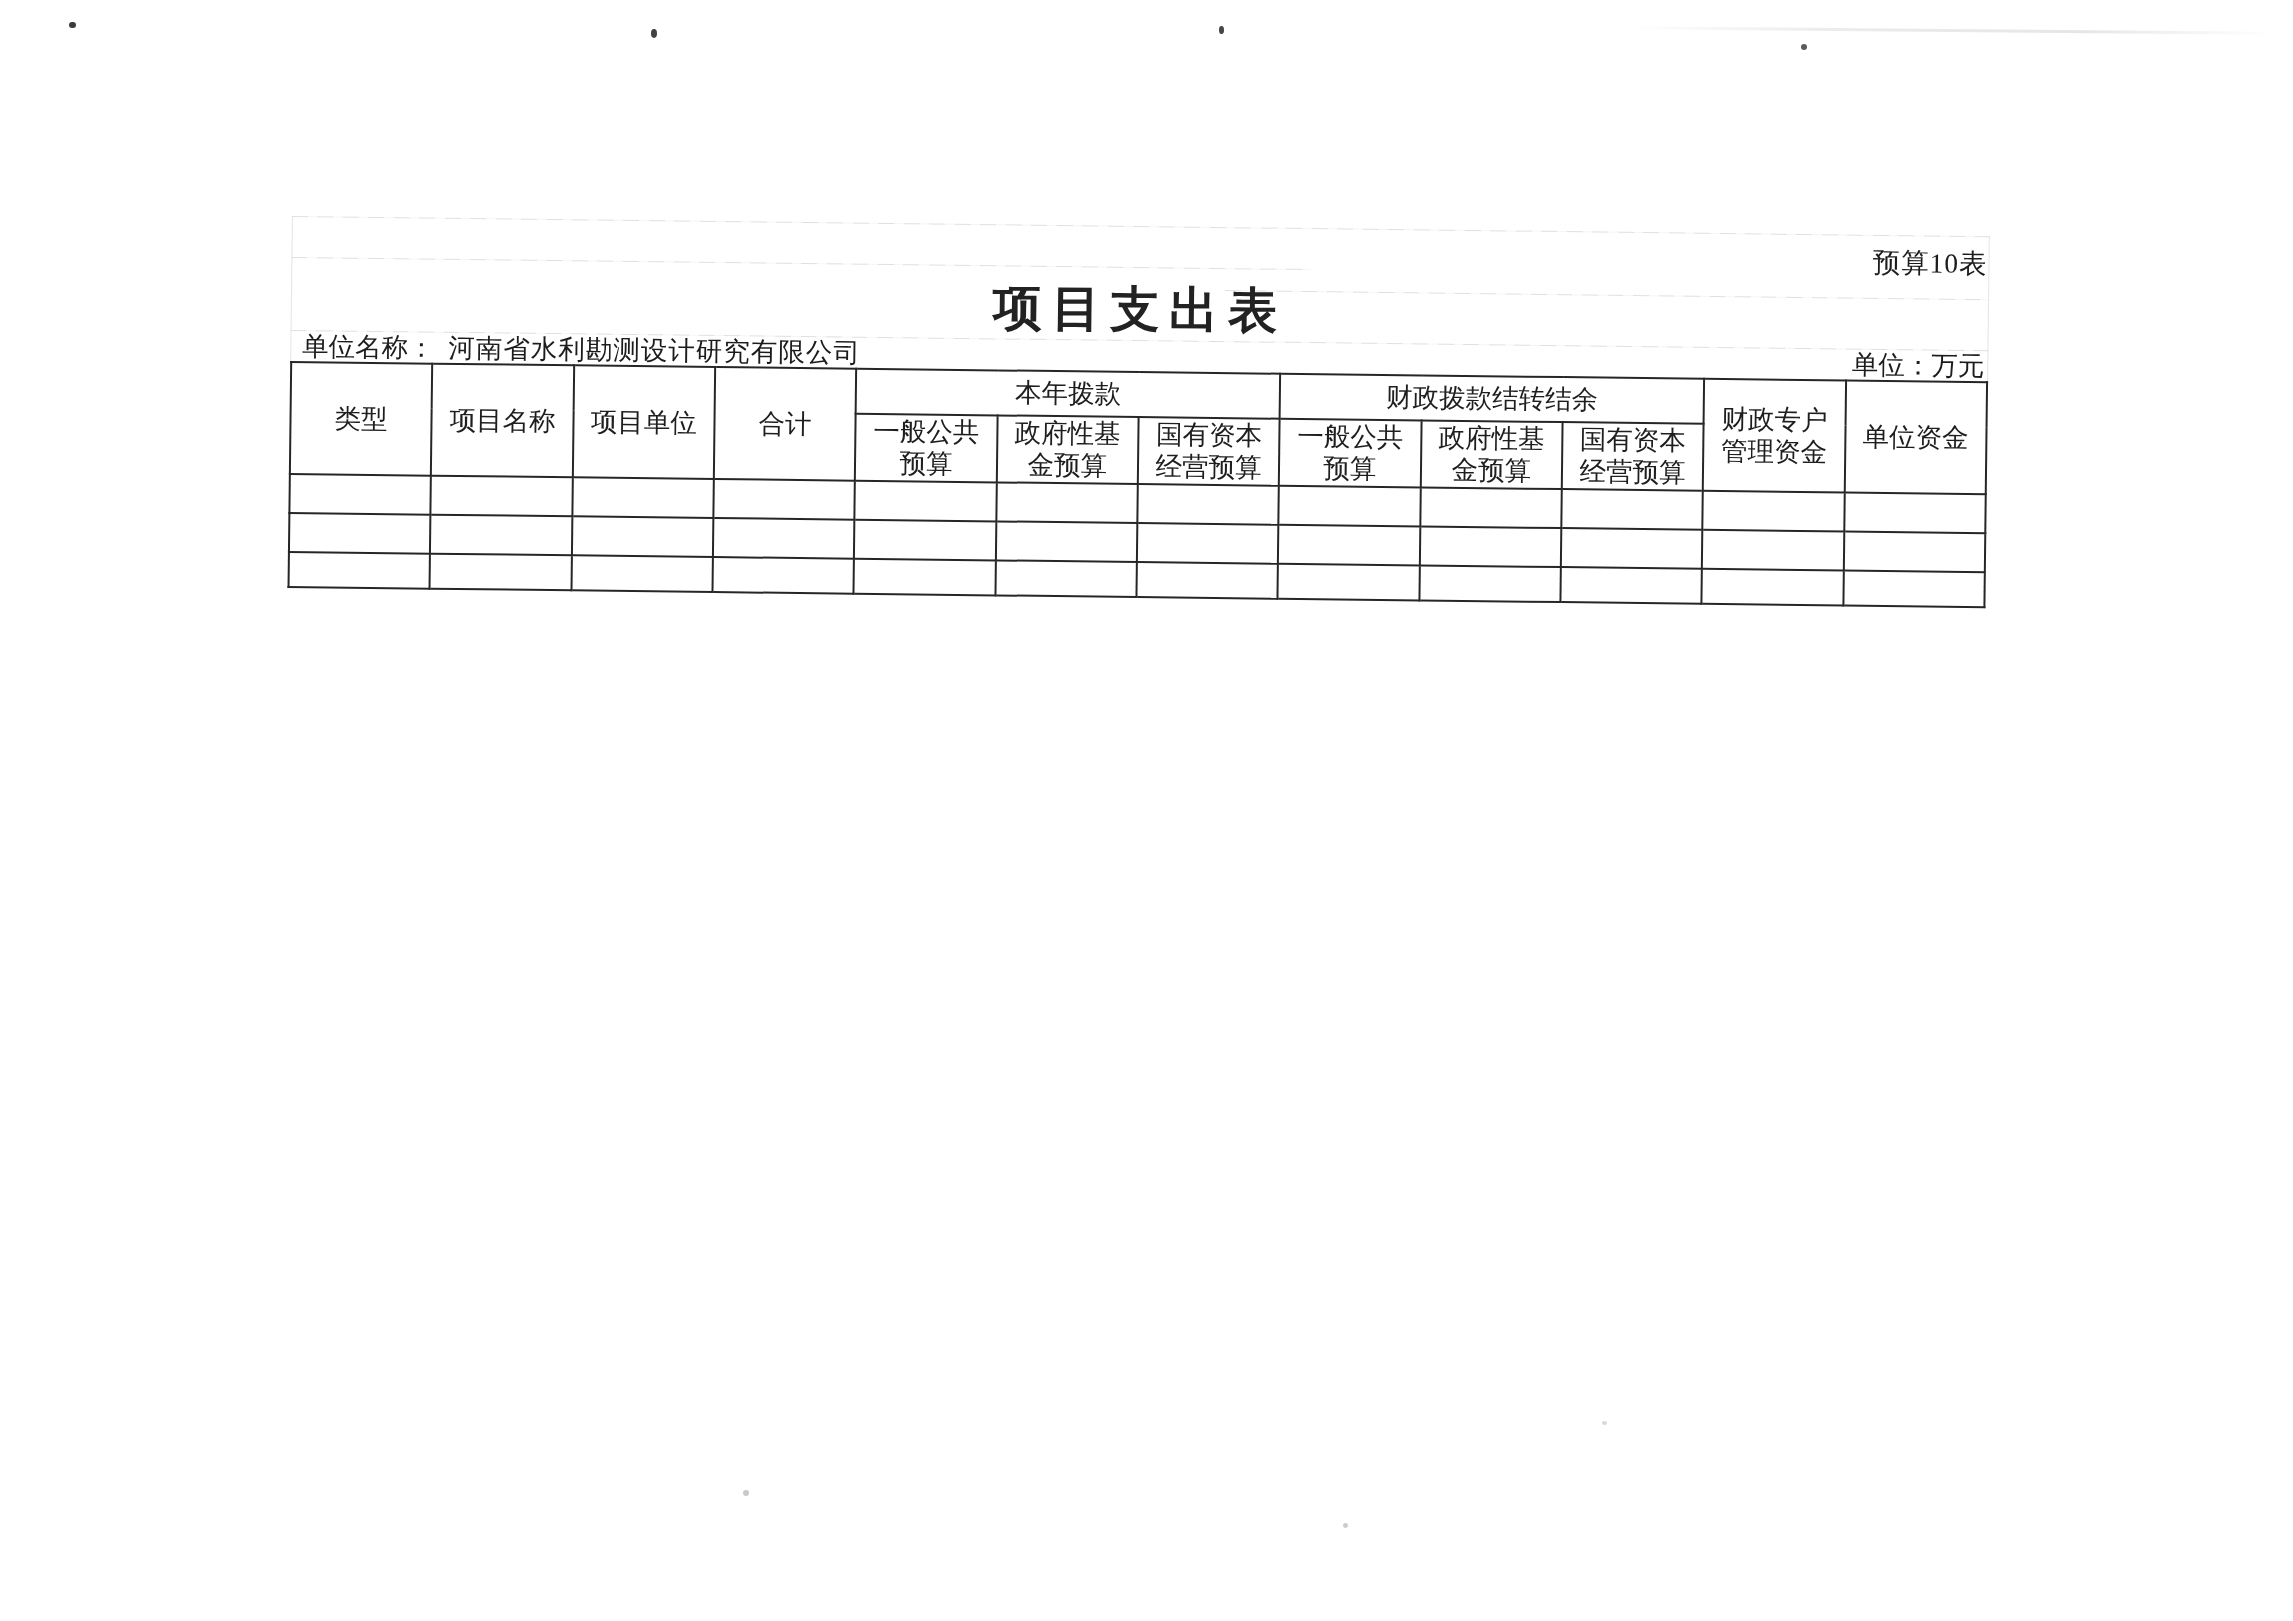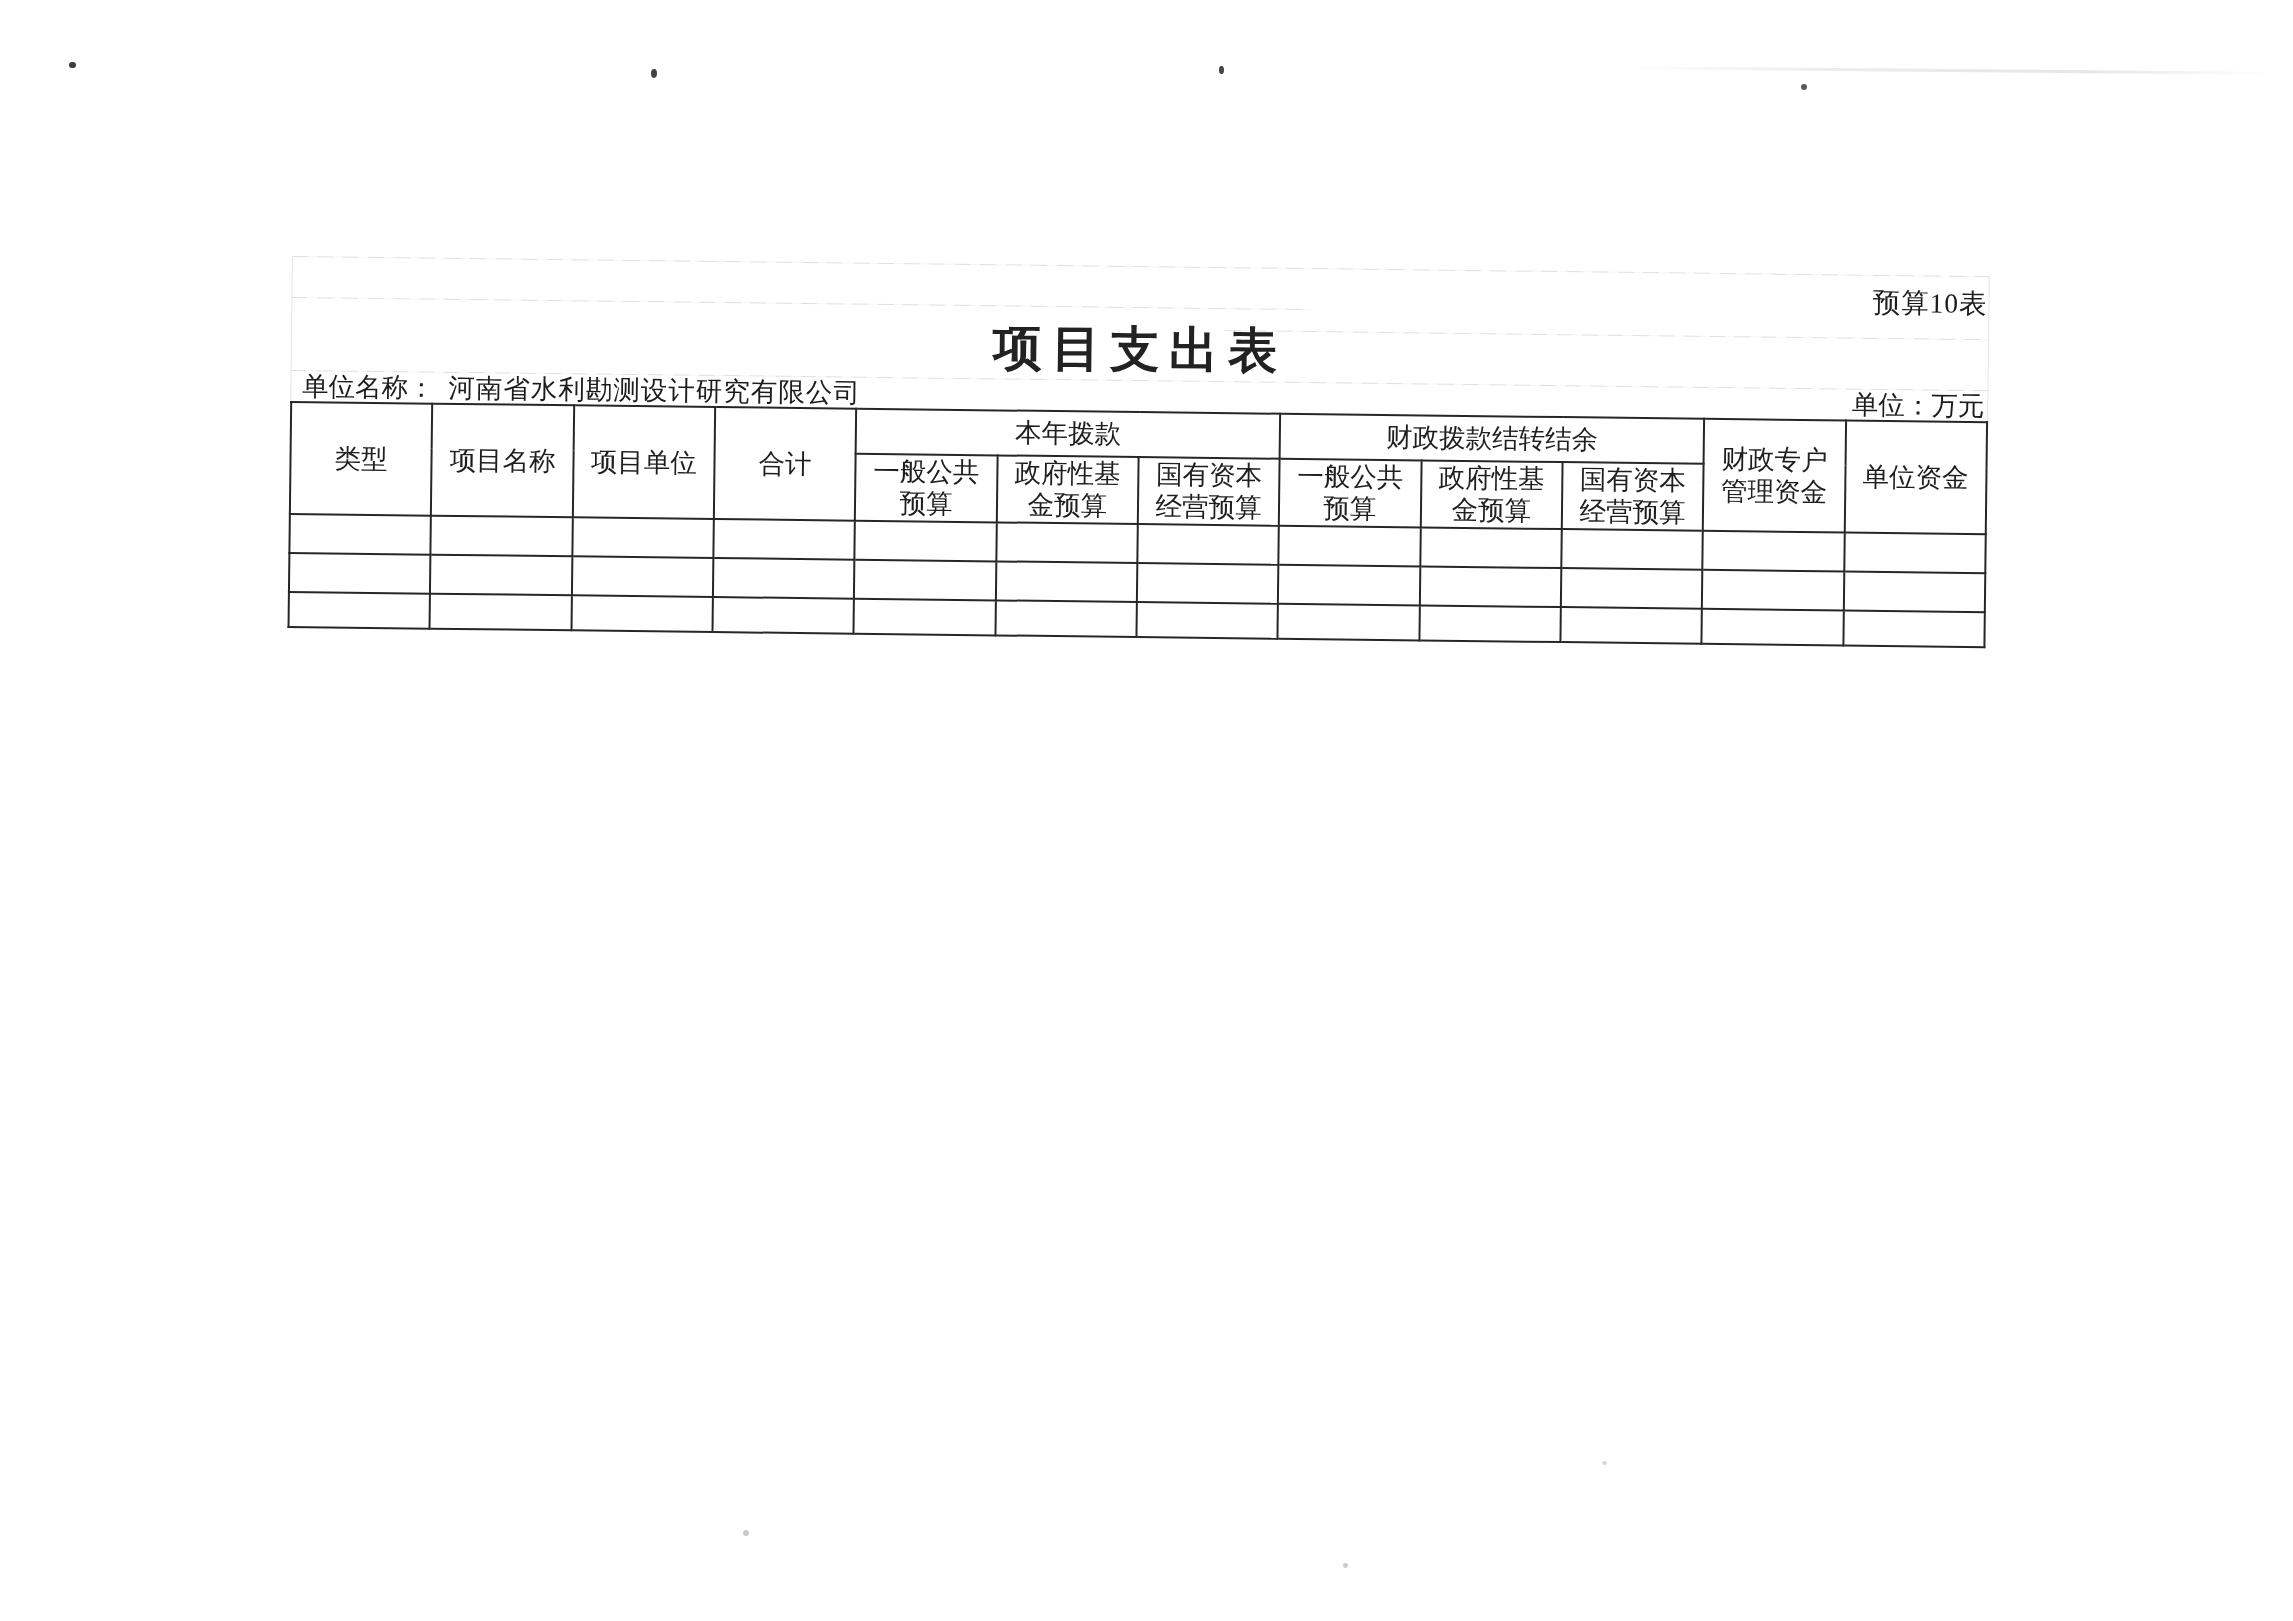--- a/index.html
+++ b/index.html
@@ -4,21 +4,21 @@
 <style>
   html, body { margin: 0; padding: 0; }
   body {
     width: 2294px; height: 1621px;
     background: #ffffff;
     position: relative;
     overflow: hidden;
     font-family: "Liberation Serif", "DejaVu Serif", serif;
     color: #1c1c1c;
   }
-  .canvas { position: absolute; inset: 0; margin-top: 40px; }
+  .canvas { position: absolute; inset: 0; }
 
   
   .page {
     position: absolute;
     left: 292px; top: 210px;
     width: 1698px; height: 384px;
     transform: rotate(0.68deg);
     transform-origin: 0 0;
   }
 

